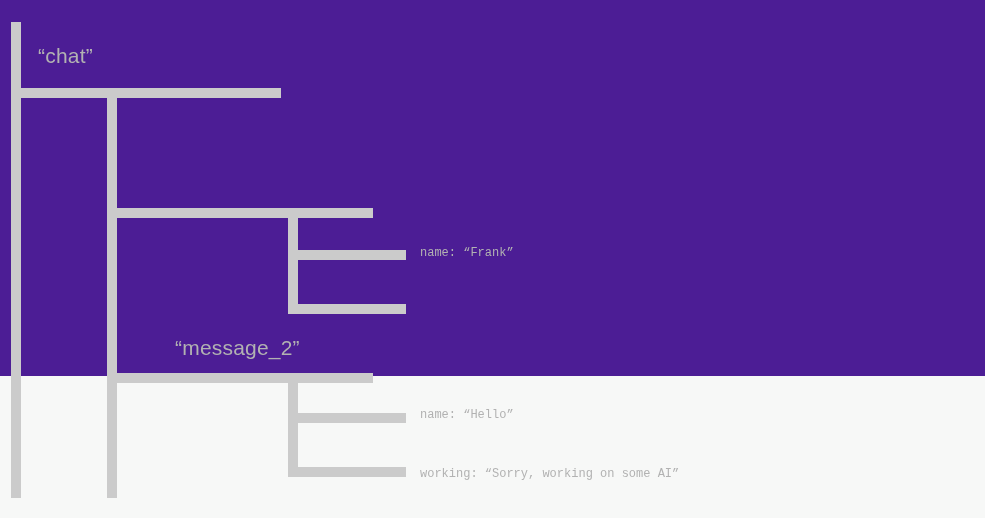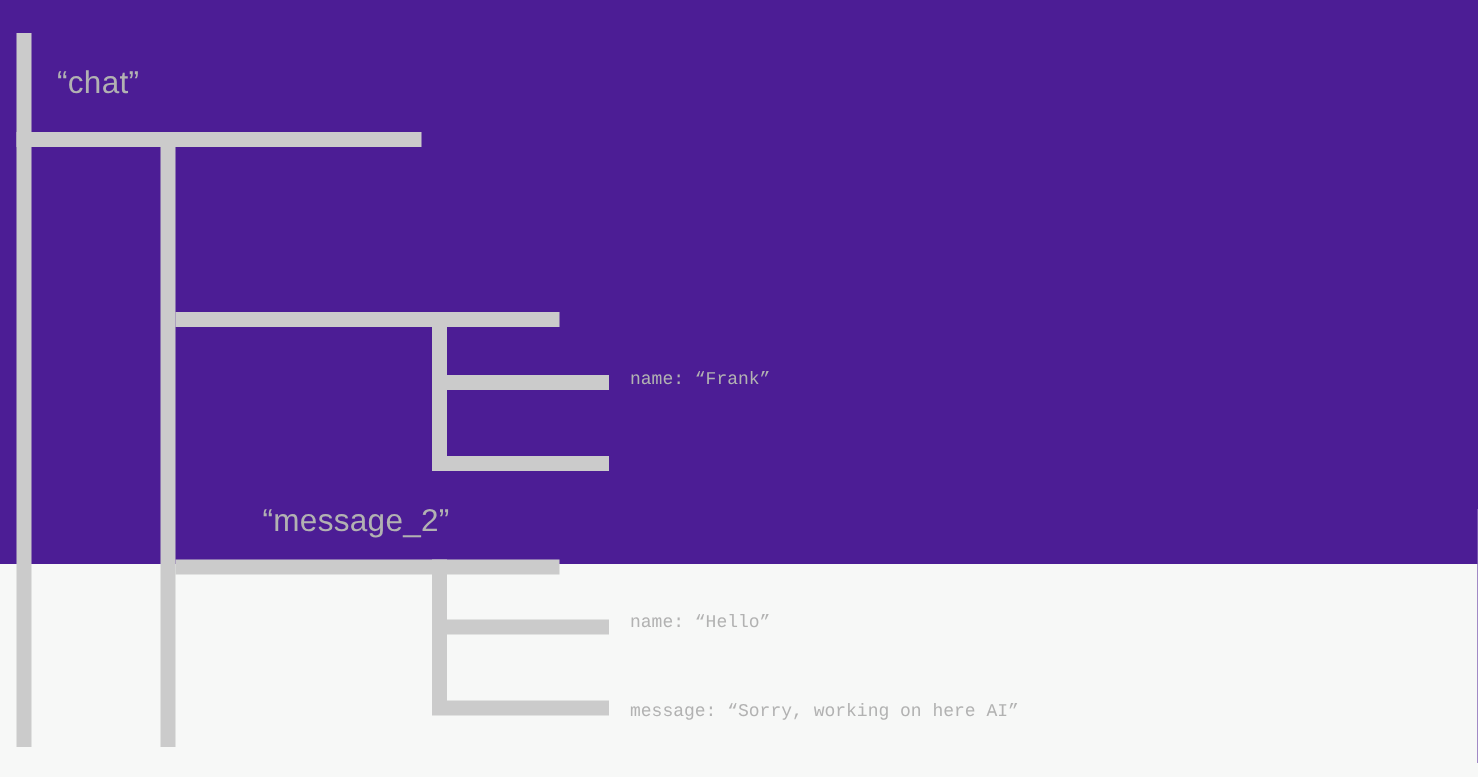--- a/index.html
+++ b/index.html
@@ -75,15 +75,15 @@
   <div class="bar" style="left:117px; top:373px; width:256px; height:10px;"></div>
 
   <div class="bar" style="left:288px; top:373px; width:10px; height:104px;"></div>
 
   <div class="bar" style="left:298px; top:413px; width:108px; height:10px;"></div>
 
   <div class="leaf-label" style="left:420px; top:405px;">name: “Hello”</div>
 
   <div class="bar" style="left:298px; top:467px; width:108px; height:10px;"></div>
 
-  <div class="leaf-label" style="left:420px; top:464px;">message: “Sorry, working on here AI”</div>
+  <div class="leaf-label" style="left:420px; top:464px;">working: “Sorry, working on some AI”</div>
 
 </div>
 
 </body></html>

